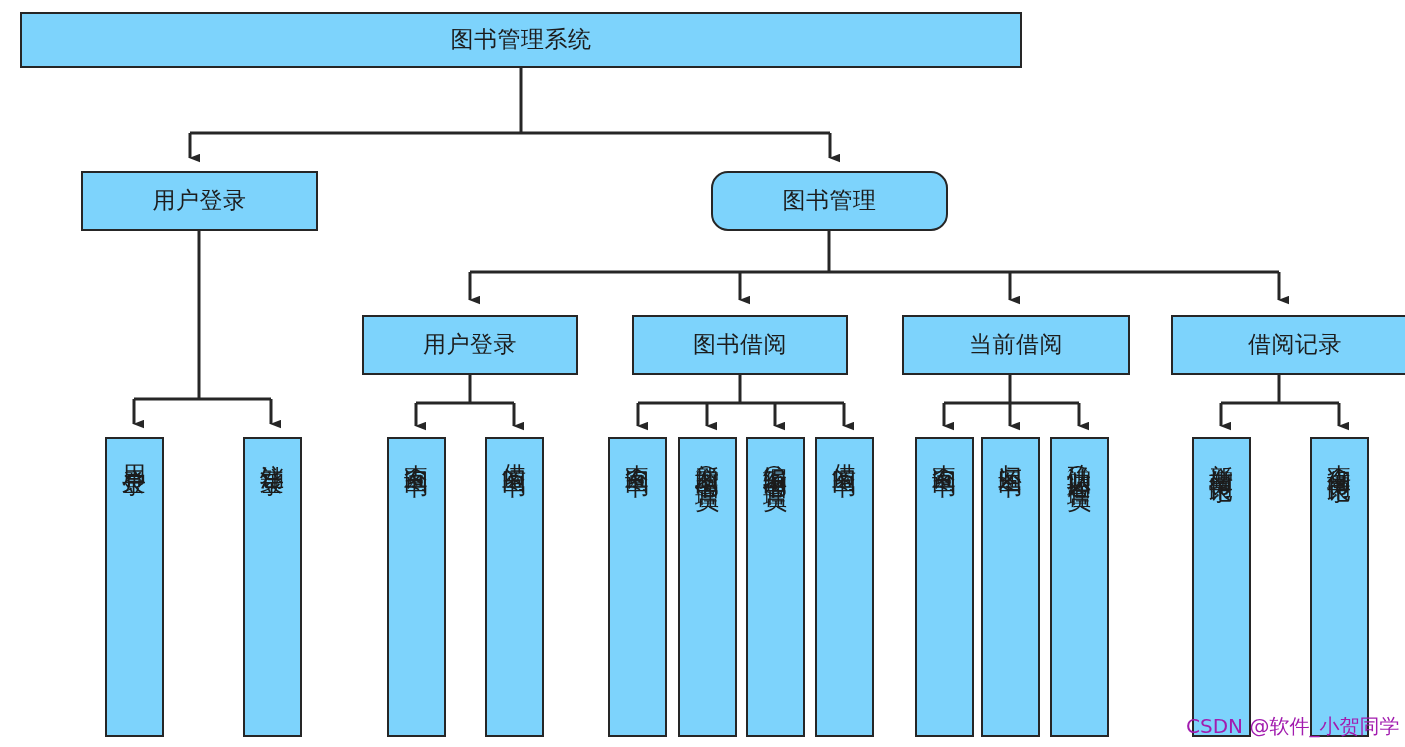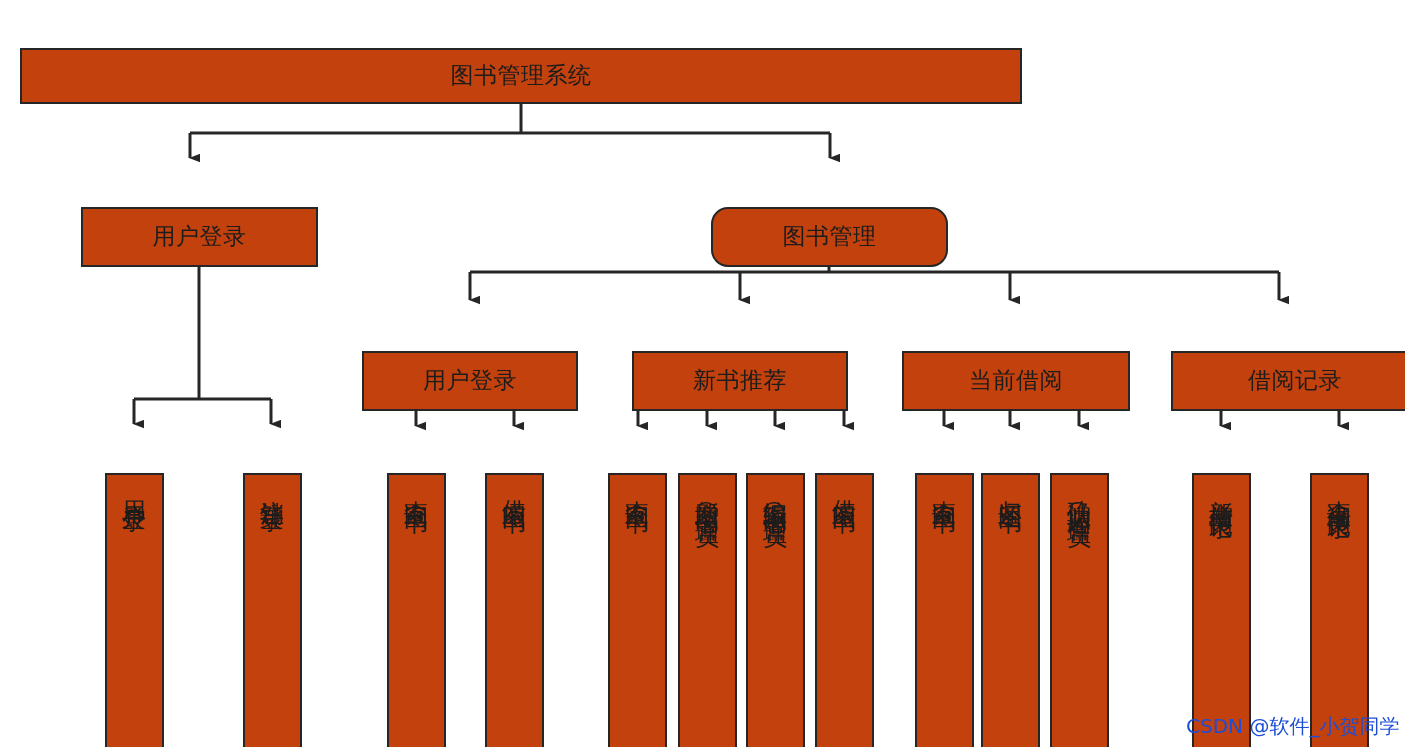--- a/index.html
+++ b/index.html
@@ -22,27 +22,26 @@
     left: 0;
     top: 0;
     width: 1405px;
     height: 747px;
     pointer-events: none;
   }
   .node {
     position: absolute;
     box-sizing: border-box;
     border: 2.5px solid #262626;
-    background: #c2410c;
+    background: #7dd3fc;
     display: flex;
     align-items: center;
     justify-content: center;
     color: #1c1c1c;
     z-index: 2;
-    margin-top: 36px;
   }
   .node .label {
     display: block;
     text-align: center;
     line-height: 1.12;
     white-space: nowrap;
   }
   
   .node.horiz .label {
     font-size: 23px;
@@ -59,21 +58,21 @@
     font-size: 24px;
     line-height: 1.05;
     letter-spacing: 3.5px;
     white-space: pre;
   }
   .watermark {
     position: absolute;
     left: 1186px;
     top: 713px;
     font-size: 20px;
-    color: #1d4ed8;
+    color: #a21caf;
     white-space: nowrap;
     z-index: 5;
     font-family: "DejaVu Sans", sans-serif;
   }
 </style>
 </head>
 <body>
 
 <div id="canvas">
 
@@ -136,21 +135,21 @@
     <span class="label">用户登录</span>
   </div>
   <div class="node horiz" style="left:711px; top:171px; width:237px; height:60px;border-radius:17px;">
     <span class="label">图书管理</span>
   </div>
 
   <div class="node horiz" style="left:362px; top:315px; width:216px; height:60px;">
     <span class="label">用户登录</span>
   </div>
   <div class="node horiz" style="left:632px; top:315px; width:216px; height:60px;">
-    <span class="label">新书推荐</span>
+    <span class="label">图书借阅</span>
   </div>
   <div class="node horiz" style="left:902px; top:315px; width:228px; height:60px;">
     <span class="label">当前借阅</span>
   </div>
   <div class="node horiz" style="left:1171px; top:315px; width:248px; height:60px;">
     <span class="label">借阅记录</span>
   </div>
 
   <div class="node vert" style="left:105px; top:437px; width:59px; height:300px;">
     <span class="label">用户登录</span>

